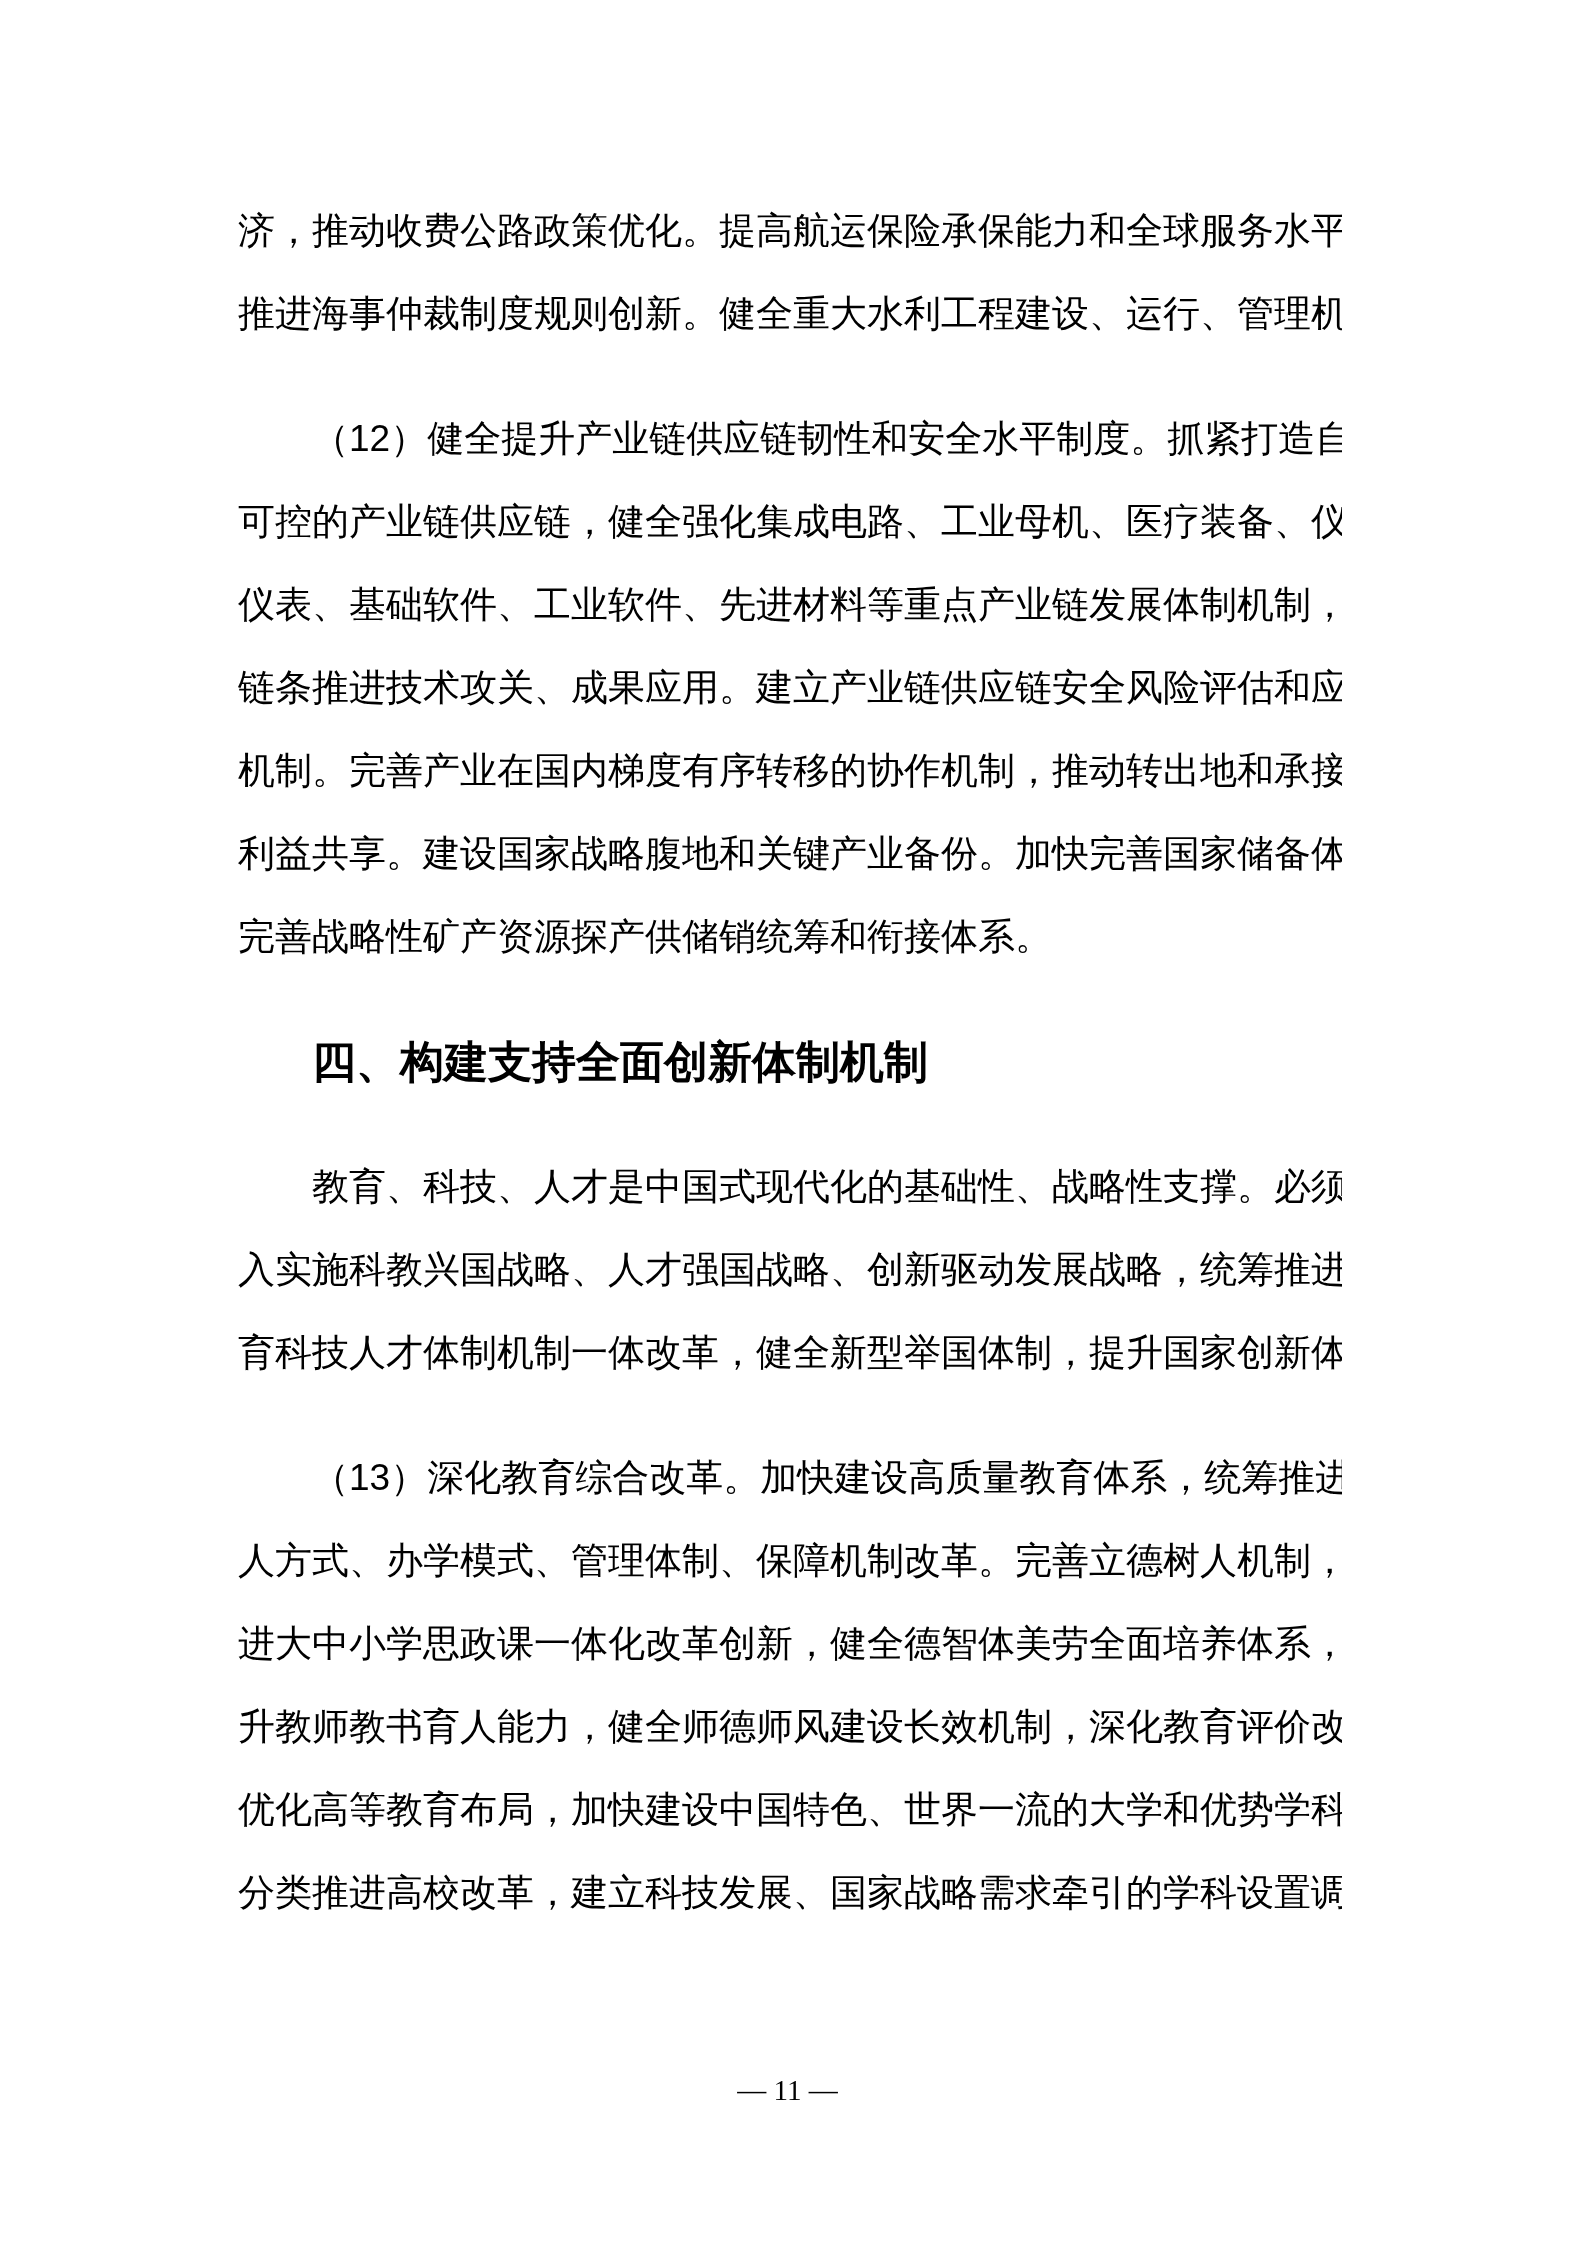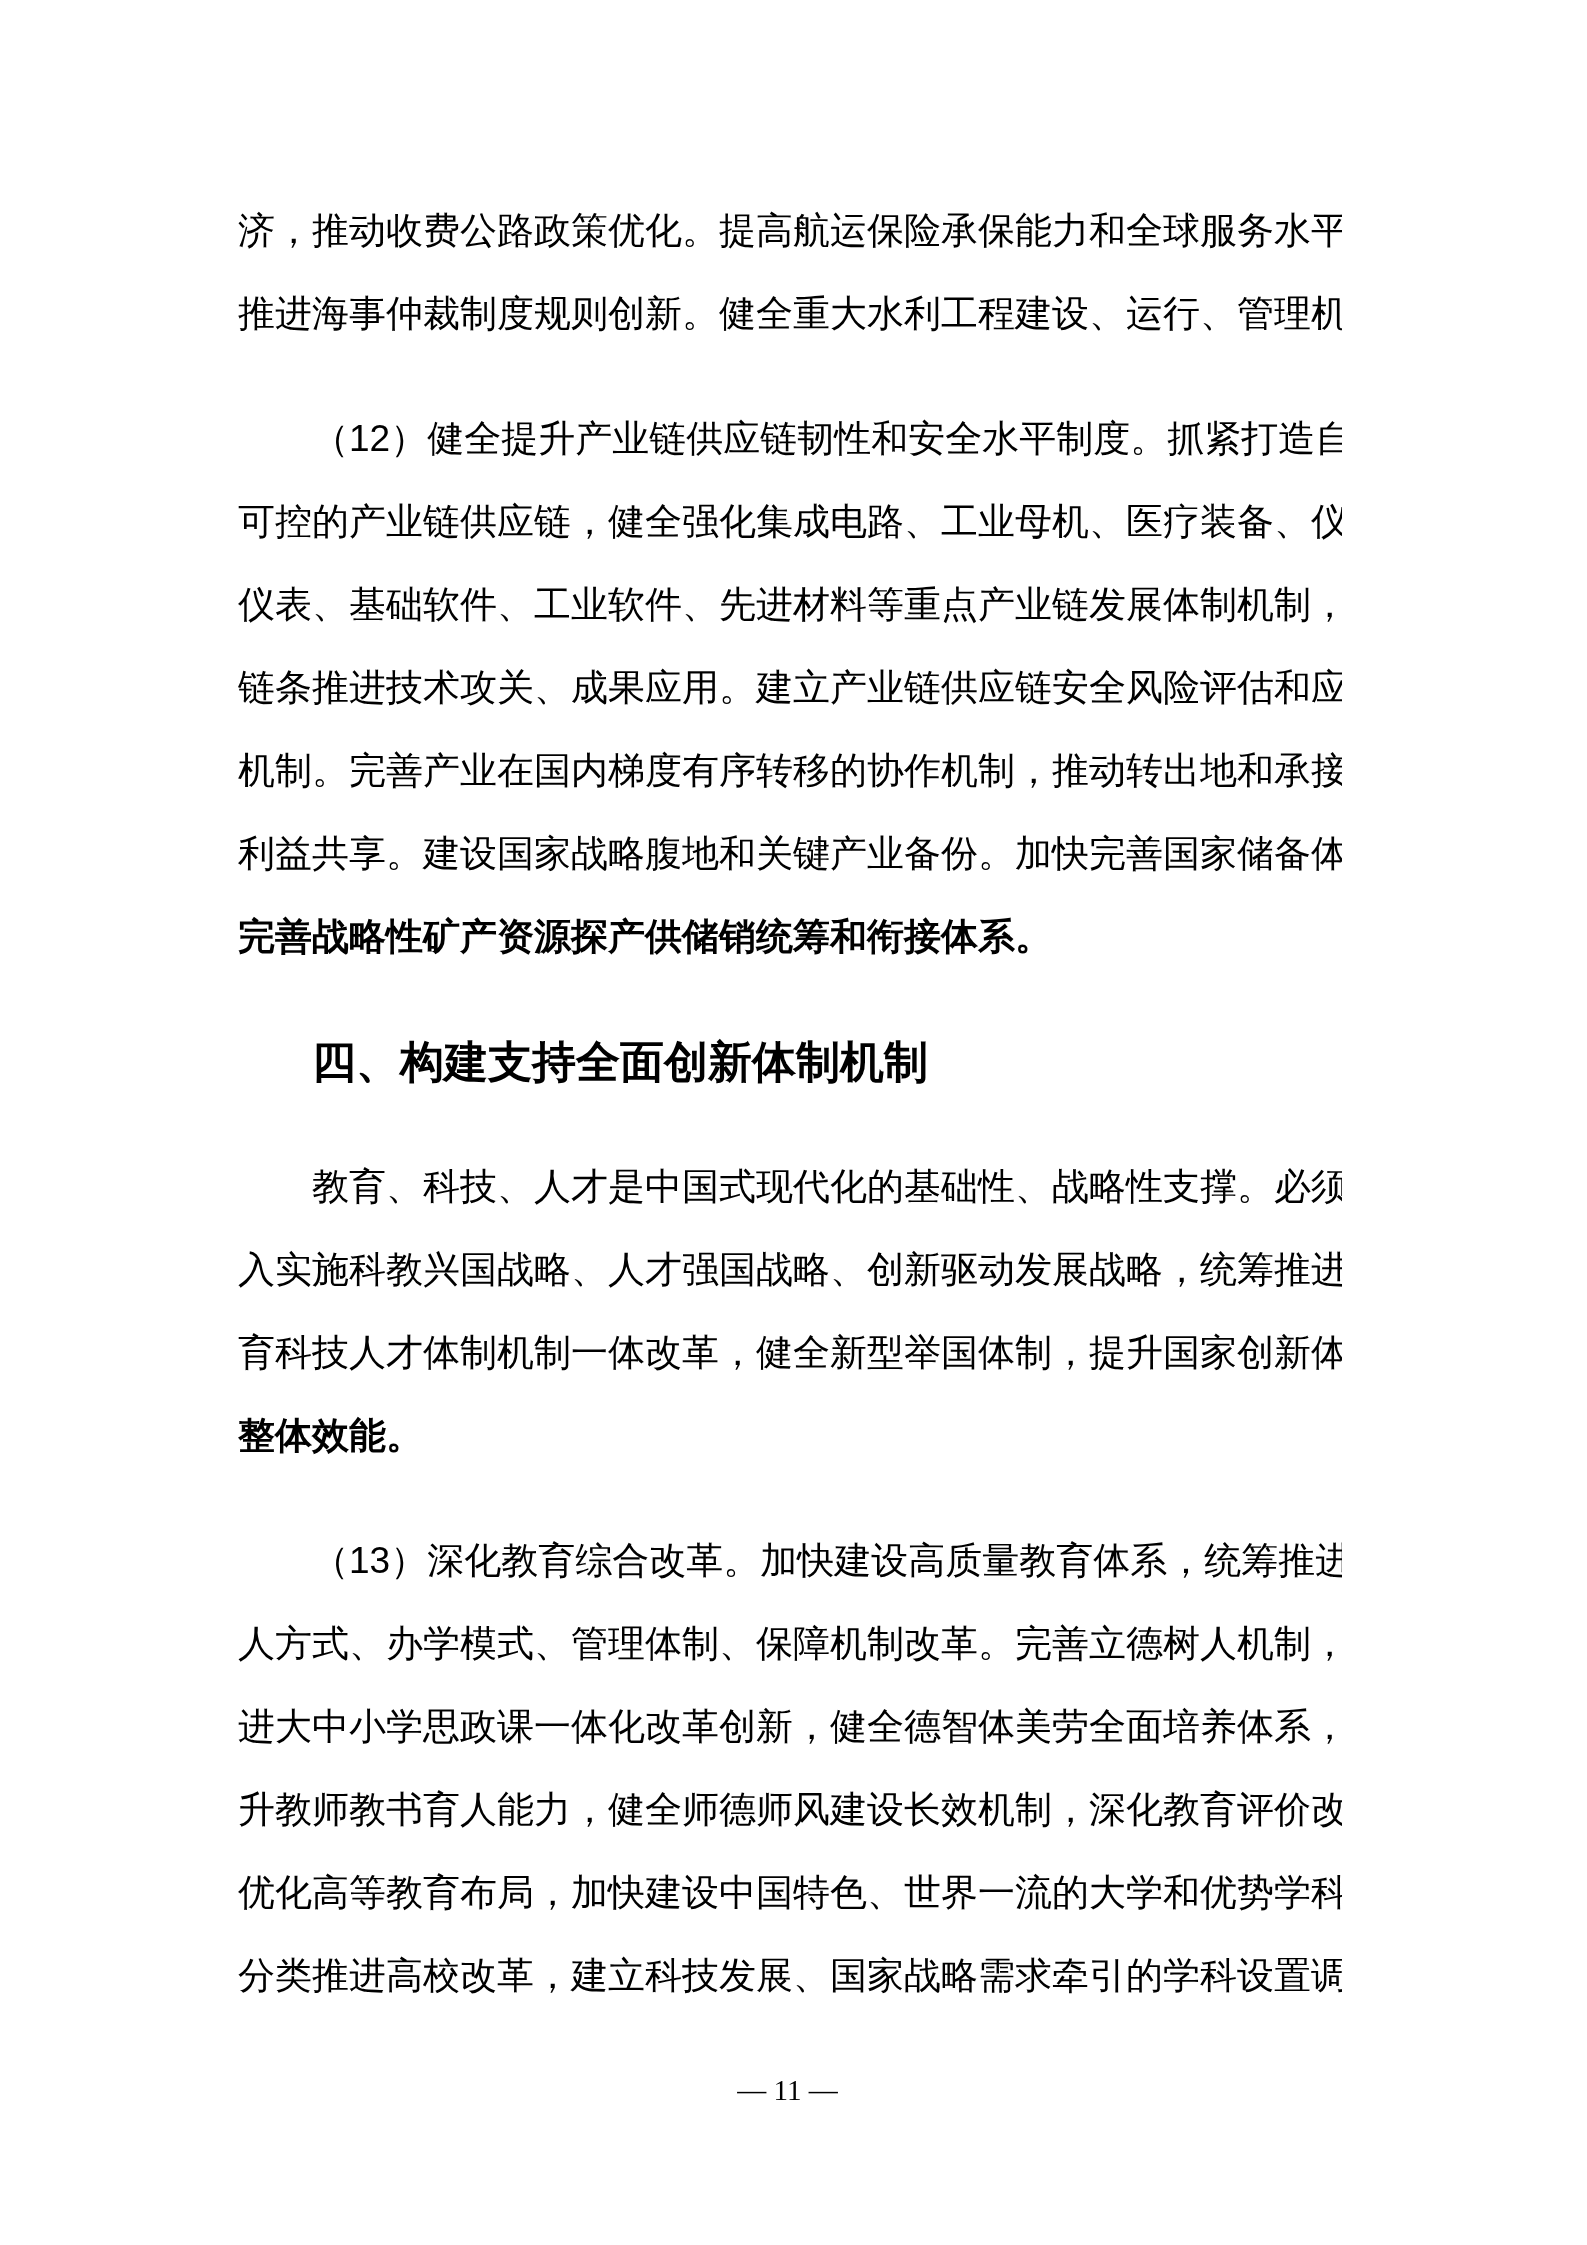--- a/index.html
+++ b/index.html
@@ -27,21 +27,20 @@
     color: #000000;
     text-align: justify;
     text-align-last: justify;
     text-justify: distribute;
     overflow: hidden;
     white-space: nowrap;
   }
   .line.end {
     text-align: left;
     text-align-last: left;
-    font-weight: bold;
   }
   .line.ind { text-indent: 74px; }
   .heading-line {
     height: 83px;
     line-height: 83px;
     font-size: 44px;
     font-weight: 700;
     text-indent: 74px;
     color: #000000;
     white-space: nowrap;
@@ -82,21 +81,20 @@
     </div>
 
     <div class="block">
       <div class="heading-line">四、构建支持全面创新体制机制</div>
     </div>
 
     <div class="block">
       <div class="line ind">教育、科技、人才是中国式现代化的基础性、战略性支撑。必须深</div>
       <div class="line">入实施科教兴国战略、人才强国战略、创新驱动发展战略，统筹推进教</div>
       <div class="line">育科技人才体制机制一体改革，健全新型举国体制，提升国家创新体系</div>
-      <div class="line end">整体效能。</div>
     </div>
 
     <div class="block">
       <div class="line ind">（13）深化教育综合改革。加快建设高质量教育体系，统筹推进育</div>
       <div class="line">人方式、办学模式、管理体制、保障机制改革。完善立德树人机制，推</div>
       <div class="line">进大中小学思政课一体化改革创新，健全德智体美劳全面培养体系，提</div>
       <div class="line">升教师教书育人能力，健全师德师风建设长效机制，深化教育评价改革。</div>
       <div class="line">优化高等教育布局，加快建设中国特色、世界一流的大学和优势学科。</div>
       <div class="line">分类推进高校改革，建立科技发展、国家战略需求牵引的学科设置调整</div>
     </div>

